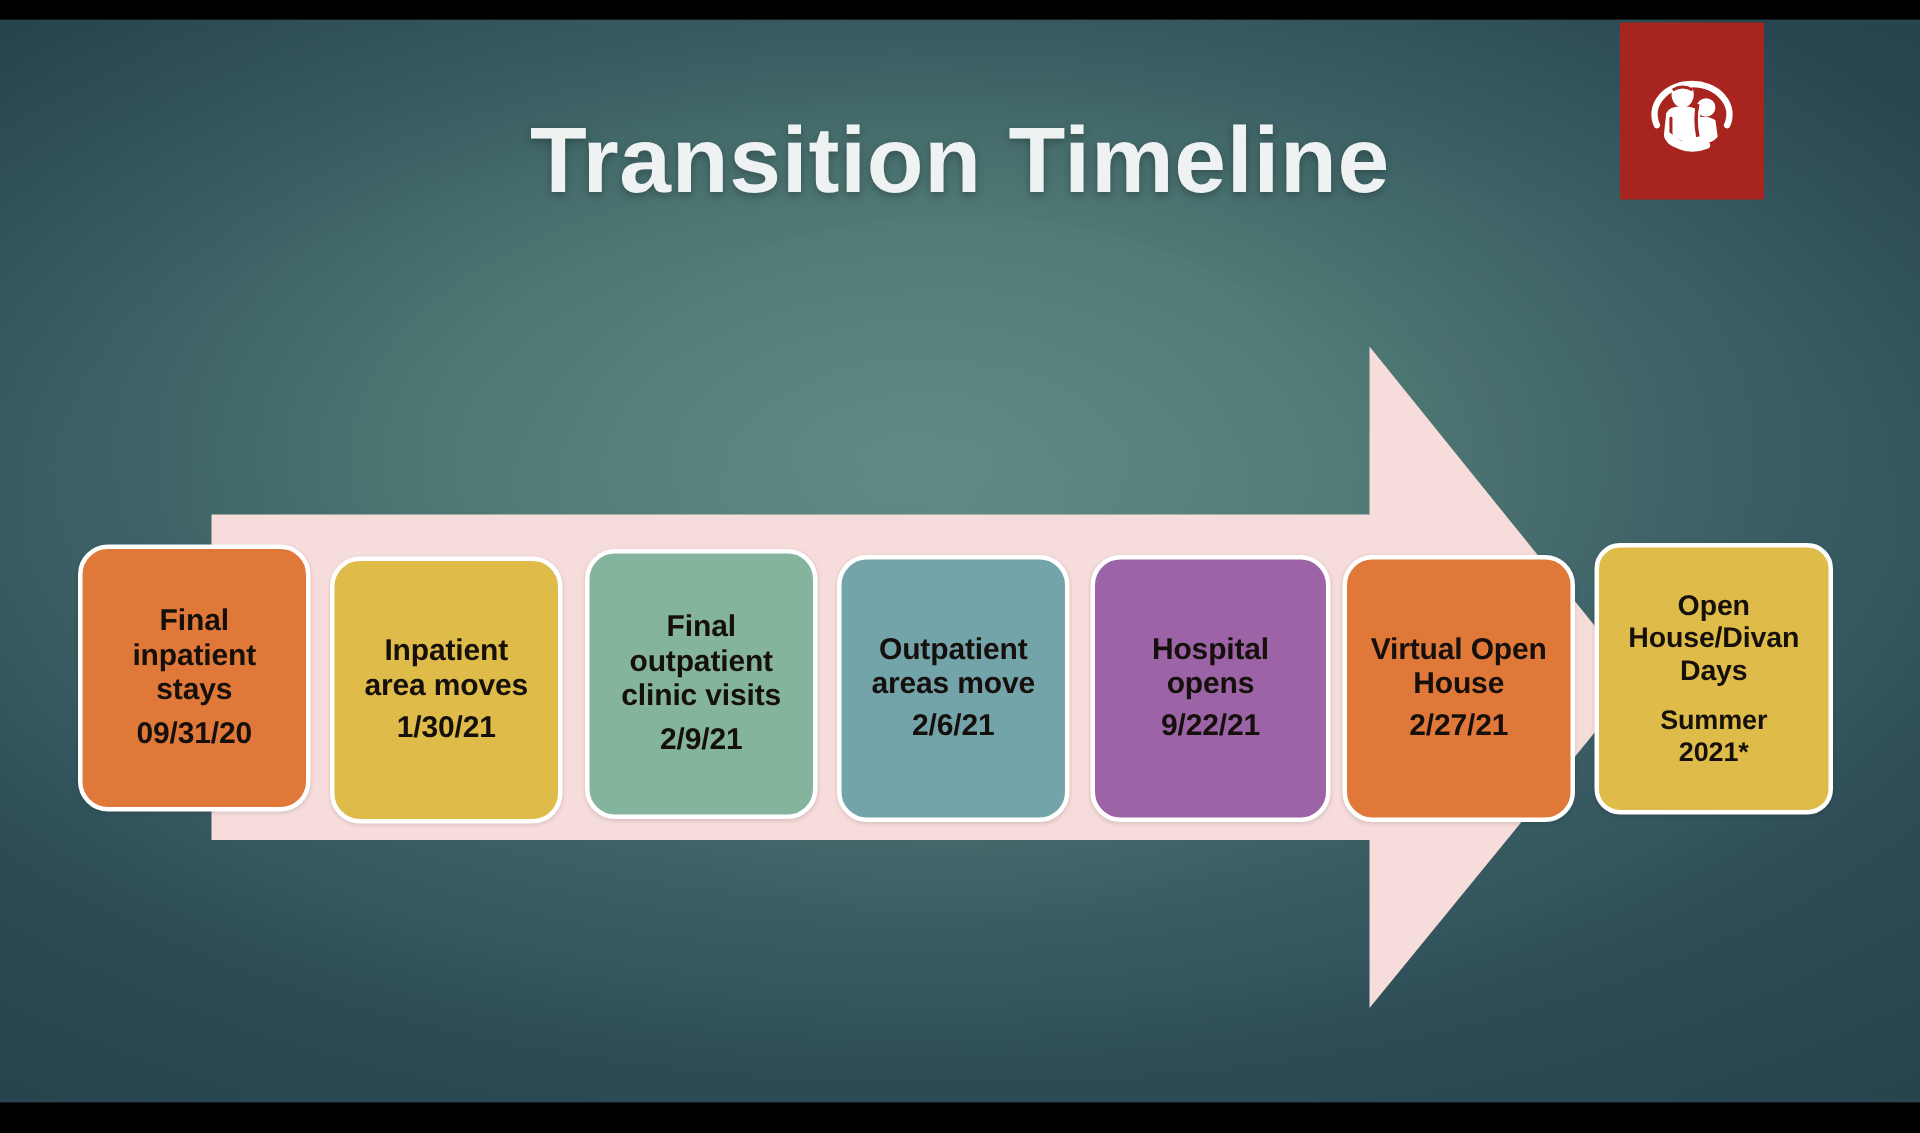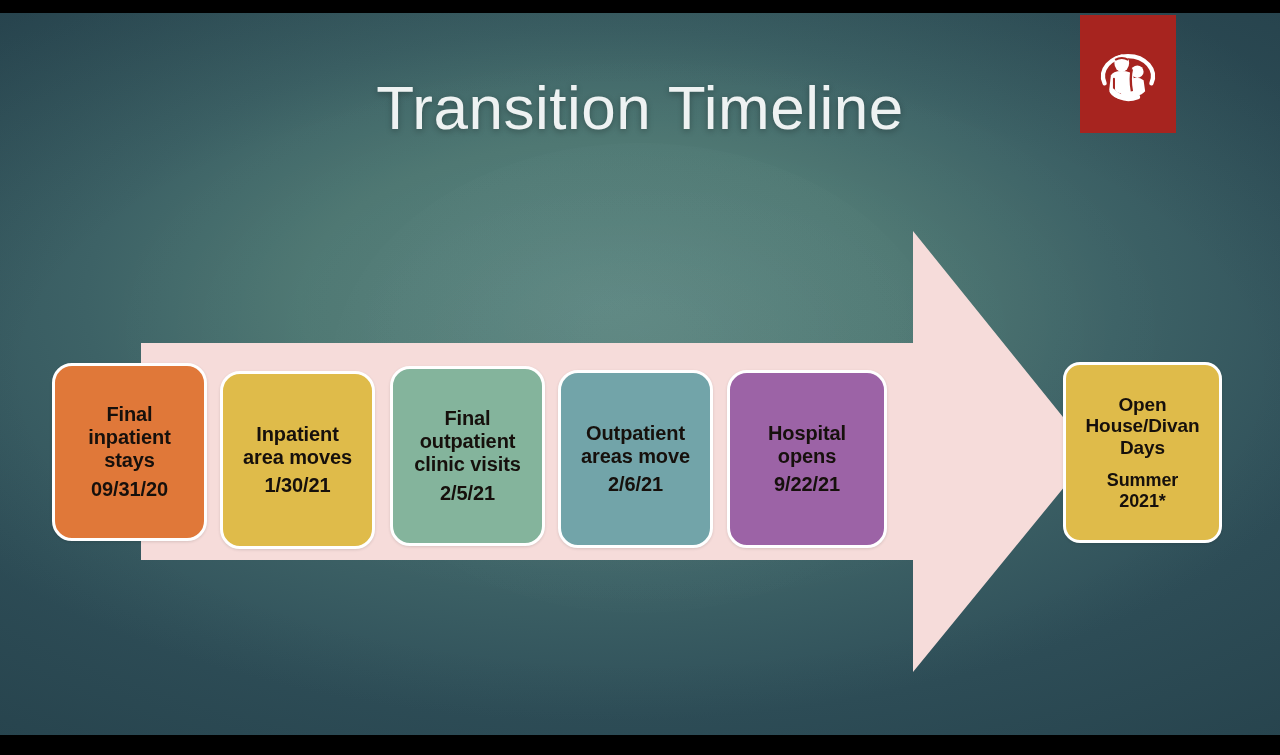--- a/index.html
+++ b/index.html
@@ -53,21 +53,21 @@
     pointer-events:none;
   }
 
   
   .slide-title {
     position:absolute;
     left:0; top:62px; width:1280px;
     text-align:center;
     color:#eef2f2;
     font-size:62px;
-    font-weight:400;
+    font-weight:700;
     letter-spacing:0.5px;
     line-height:1.05;
     text-shadow:0 2px 6px rgba(0,0,0,0.28);
     z-index:10;
   }
 
   
   .logo-box {
     position:absolute;
     left:1080px; top:2px;
@@ -169,33 +169,37 @@
         <div class="tl-date">09/31/20</div>
       </div>
 
       <div class="tl-box" style="left:220px; top:358px; width:155px; height:178px; background:#dfbb4a;">
         <div class="tl-label">Inpatient<br>area moves</div>
         <div class="tl-date">1/30/21</div>
       </div>
 
       <div class="tl-box" style="left:390px; top:353px; width:155px; height:180px; background:#84b49c;">
         <div class="tl-label">Final<br>outpatient<br>clinic visits</div>
-        <div class="tl-date">2/5/21</div>
+        <div class="tl-date">2/9/21</div>
       </div>
 
       <div class="tl-box" style="left:558px; top:357px; width:155px; height:178px; background:#72a4a9;">
         <div class="tl-label">Outpatient<br>areas move</div>
         <div class="tl-date">2/6/21</div>
       </div>
 
       <div class="tl-box" style="left:727px; top:357px; width:160px; height:178px; background:#9c63a6;">
         <div class="tl-label">Hospital<br>opens</div>
         <div class="tl-date">9/22/21</div>
       </div>
 
+      <div class="tl-box" style="left:895px; top:357px; width:155px; height:178px; background:#e07839;">
+        <div class="tl-label">Virtual Open<br>House</div>
+        <div class="tl-date">2/27/21</div>
+      </div>
 
       <div class="tl-box tall" style="left:1063px; top:349px; width:159px; height:181px; background:#dfbb4a;border-radius:17px;">
         <div class="tl-label">Open<br>House/Divan<br>Days</div>
         <div class="tl-date">Summer<br>2021*</div>
       </div>
 
     </div>
 
   </div>
 

